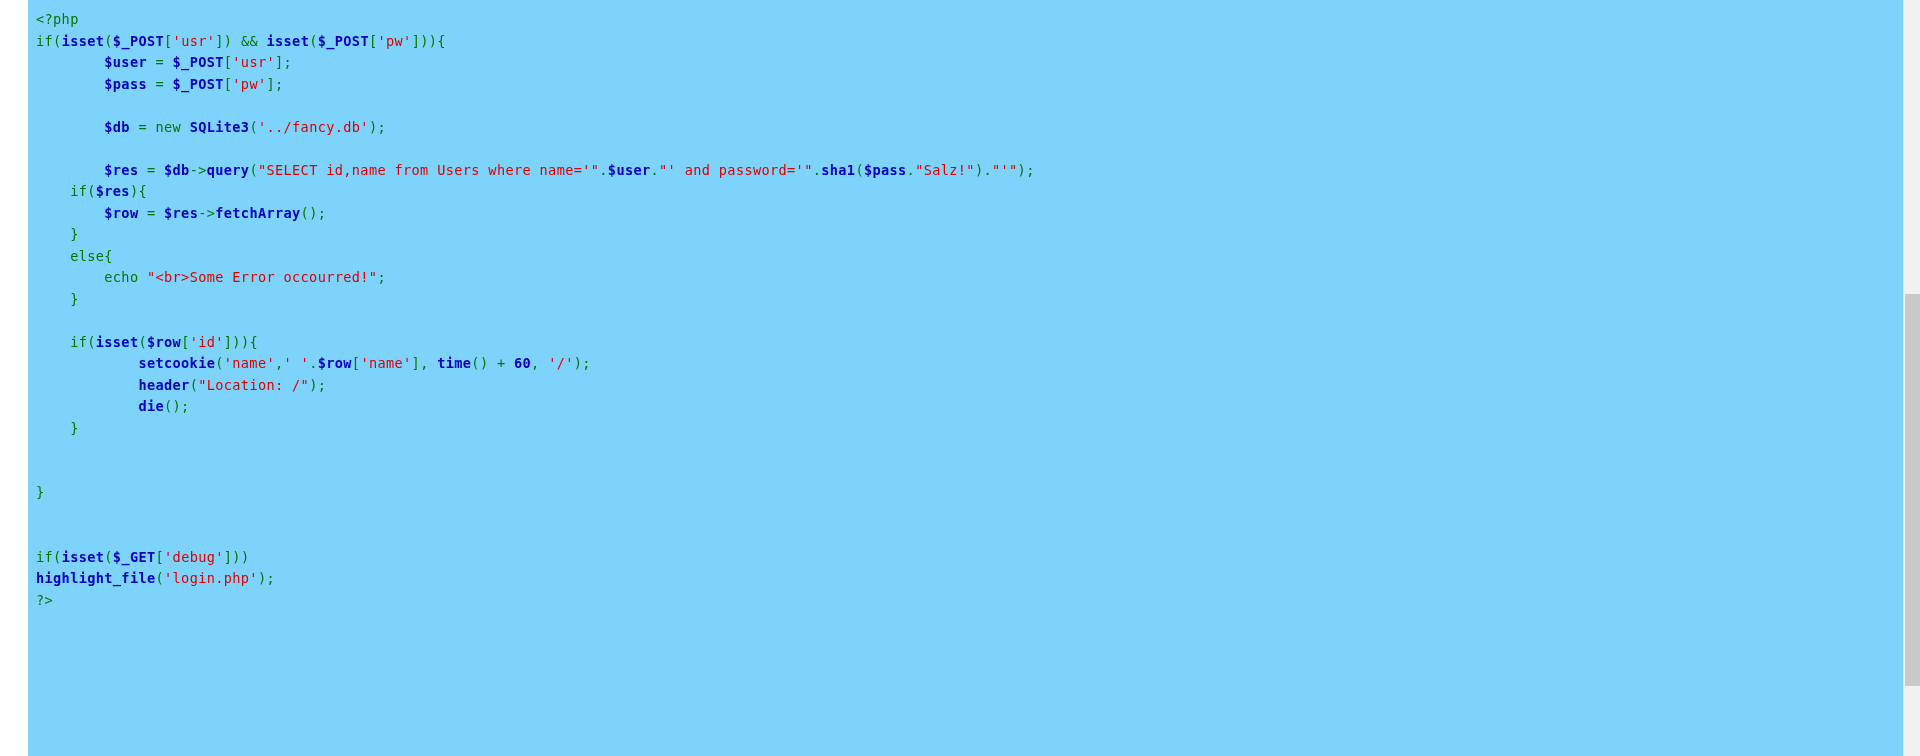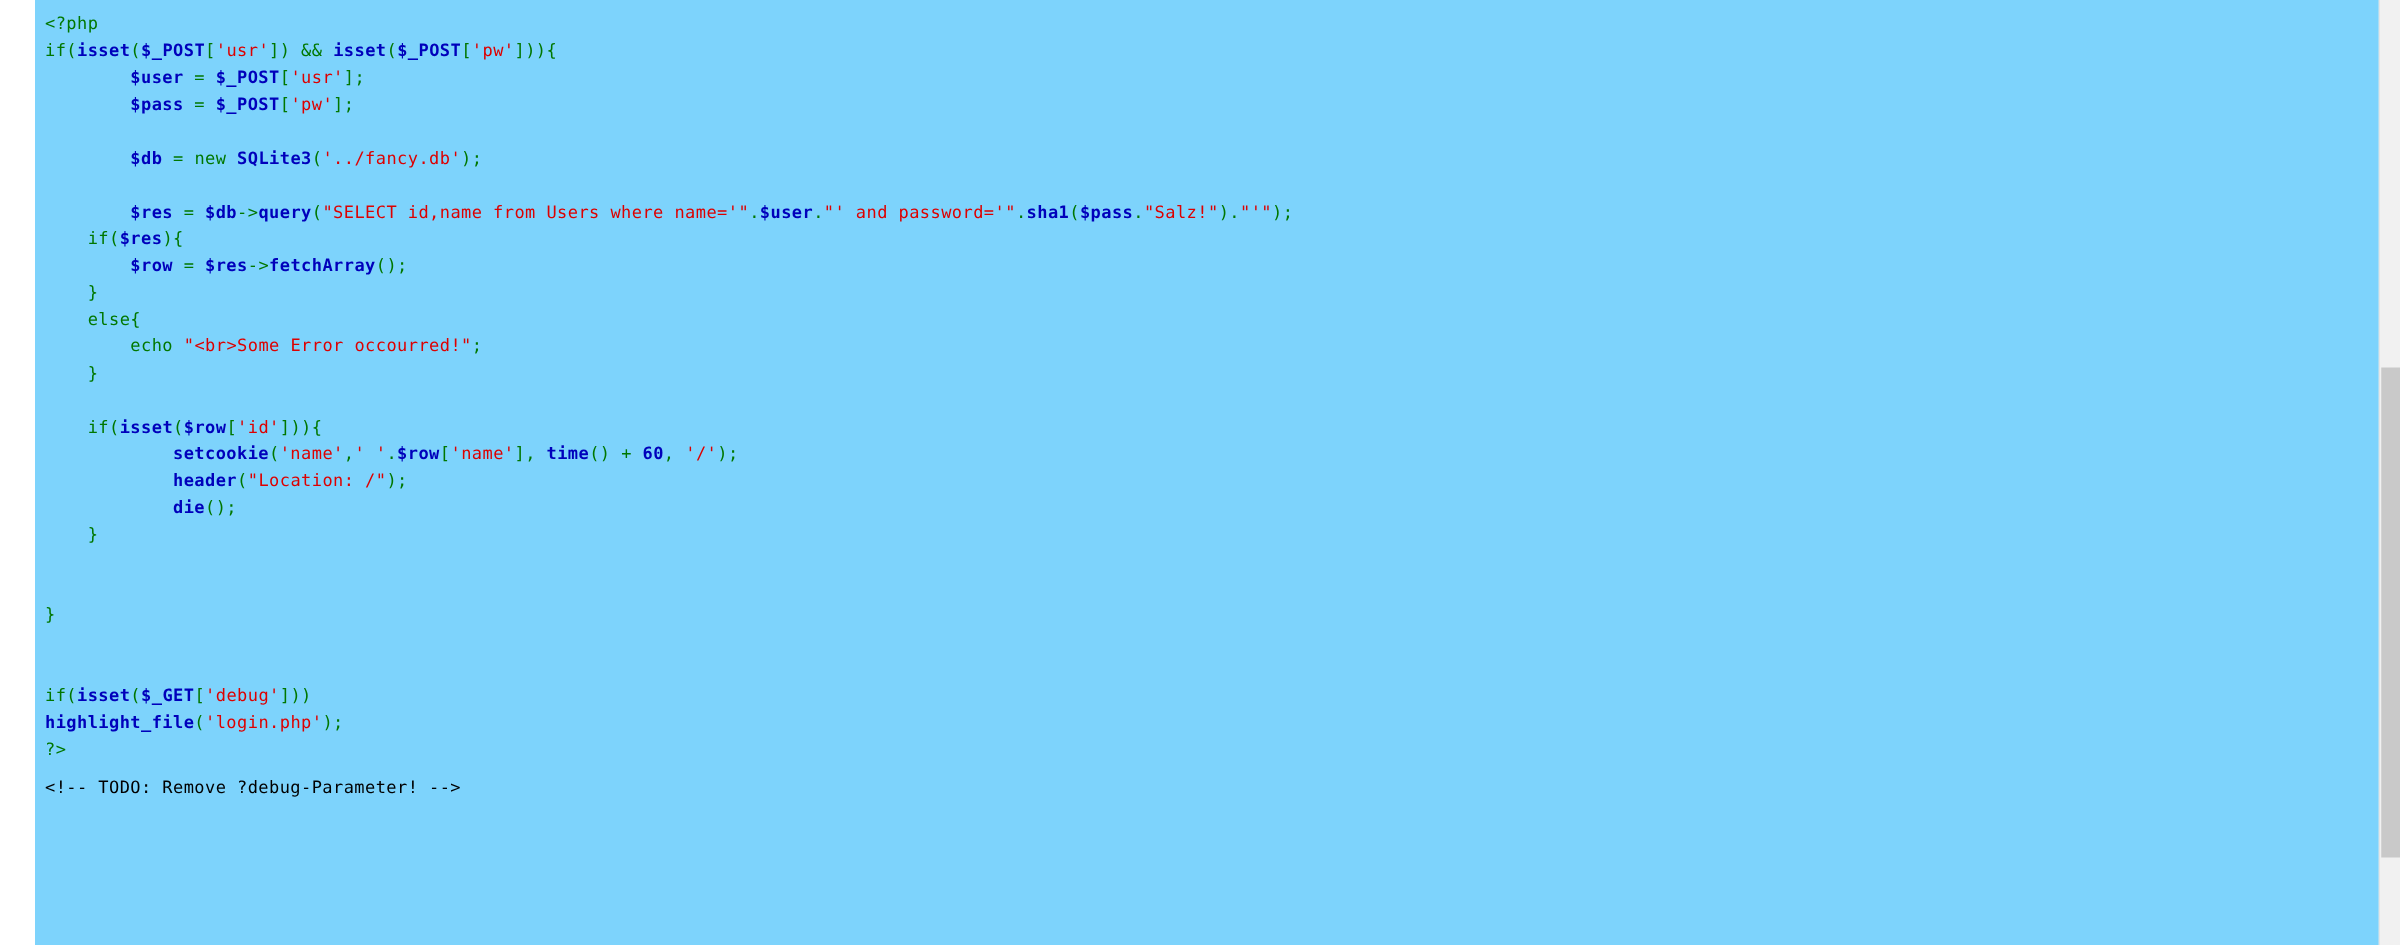--- a/index.html
+++ b/index.html
@@ -77,20 +77,19 @@
     border-radius: 0;
   }
 </style>
 </head>
 <body>
 
 <div class="viewport">
 
   <div class="code-area">
     <pre class="code-block" id="code-block"><span class="ln"><span class="c-keyword">&lt;?php</span></span><span class="ln"><span class="c-keyword">if</span><span class="c-keyword">(</span><span class="c-default">isset</span><span class="c-keyword">(</span><span class="c-default">$_POST</span><span class="c-keyword">[</span><span class="c-string">'usr'</span><span class="c-keyword">])</span><span class="c-keyword"> &amp;&amp; </span><span class="c-default">isset</span><span class="c-keyword">(</span><span class="c-default">$_POST</span><span class="c-keyword">[</span><span class="c-string">'pw'</span><span class="c-keyword">])){</span></span><span class="ln"><span class="c-default">        $user</span><span class="c-keyword"> = </span><span class="c-default">$_POST</span><span class="c-keyword">[</span><span class="c-string">'usr'</span><span class="c-keyword">];</span></span><span class="ln"><span class="c-default">        $pass</span><span class="c-keyword"> = </span><span class="c-default">$_POST</span><span class="c-keyword">[</span><span class="c-string">'pw'</span><span class="c-keyword">];</span></span><span class="ln">&nbsp;</span><span class="ln"><span class="c-default">        $db</span><span class="c-keyword"> = </span><span class="c-keyword">new</span><span class="c-default"> SQLite3</span><span class="c-keyword">(</span><span class="c-string">'../fancy.db'</span><span class="c-keyword">);</span></span><span class="ln">&nbsp;</span><span class="ln"><span class="c-default">        $res</span><span class="c-keyword"> = </span><span class="c-default">$db</span><span class="c-keyword">-&gt;</span><span class="c-default">query</span><span class="c-keyword">(</span><span class="c-string">"SELECT id,name from Users where name='"</span><span class="c-keyword">.</span><span class="c-default">$user</span><span class="c-keyword">.</span><span class="c-string">"' and password='"</span><span class="c-keyword">.</span><span class="c-default">sha1</span><span class="c-keyword">(</span><span class="c-default">$pass</span><span class="c-keyword">.</span><span class="c-string">"Salz!"</span><span class="c-keyword">).</span><span class="c-string">"'"</span><span class="c-keyword">);</span></span><span class="ln"><span class="c-keyword">    if</span><span class="c-keyword">(</span><span class="c-default">$res</span><span class="c-keyword">){</span></span><span class="ln"><span class="c-default">        $row</span><span class="c-keyword"> = </span><span class="c-default">$res</span><span class="c-keyword">-&gt;</span><span class="c-default">fetchArray</span><span class="c-keyword">();</span></span><span class="ln"><span class="c-keyword">    }</span></span><span class="ln"><span class="c-keyword">    else</span><span class="c-keyword">{</span></span><span class="ln"><span class="c-keyword">        echo</span><span class="c-keyword"> </span><span class="c-string">"&lt;br&gt;Some Error occourred!"</span><span class="c-keyword">;</span></span><span class="ln"><span class="c-keyword">    }</span></span><span class="ln">&nbsp;</span><span class="ln"><span class="c-keyword">    if</span><span class="c-keyword">(</span><span class="c-default">isset</span><span class="c-keyword">(</span><span class="c-default">$row</span><span class="c-keyword">[</span><span class="c-string">'id'</span><span class="c-keyword">])){</span></span><span class="ln"><span class="c-default">            setcookie</span><span class="c-keyword">(</span><span class="c-string">'name'</span><span class="c-keyword">,</span><span class="c-string">' '</span><span class="c-keyword">.</span><span class="c-default">$row</span><span class="c-keyword">[</span><span class="c-string">'name'</span><span class="c-keyword">], </span><span class="c-default">time</span><span class="c-keyword">() + </span><span class="c-default">60</span><span class="c-keyword">, </span><span class="c-string">'/'</span><span class="c-keyword">);</span></span><span class="ln"><span class="c-default">            header</span><span class="c-keyword">(</span><span class="c-string">"Location: /"</span><span class="c-keyword">);</span></span><span class="ln"><span class="c-default">            die</span><span class="c-keyword">();</span></span><span class="ln"><span class="c-keyword">    }</span></span><span class="ln">&nbsp;</span><span class="ln">&nbsp;</span><span class="ln"><span class="c-keyword">}</span></span><span class="ln">&nbsp;</span><span class="ln">&nbsp;</span><span class="ln"><span class="c-keyword">if</span><span class="c-keyword">(</span><span class="c-default">isset</span><span class="c-keyword">(</span><span class="c-default">$_GET</span><span class="c-keyword">[</span><span class="c-string">'debug'</span><span class="c-keyword">]))</span></span><span class="ln"><span class="c-default">highlight_file</span><span class="c-keyword">(</span><span class="c-string">'login.php'</span><span class="c-keyword">);</span></span><span class="ln"><span class="c-keyword">?&gt;</span></span><div style="height: 0px;"></div></pre>
-    <div class="html-line" id="html-tail" style="position: absolute; left: 8px; top: 620px;">&lt;!-- TODO: Remove ?debug-Parameter! --&gt;</div>
   </div>
 
   <div class="scrollbar-track" style="background: rgb(241, 241, 241);">
     <div class="scrollbar-thumb" id="sb-thumb" style="top: 294px; height: 392px; background: rgb(201, 201, 201);"></div>
   </div>
 
 </div>
 
 </body></html>

